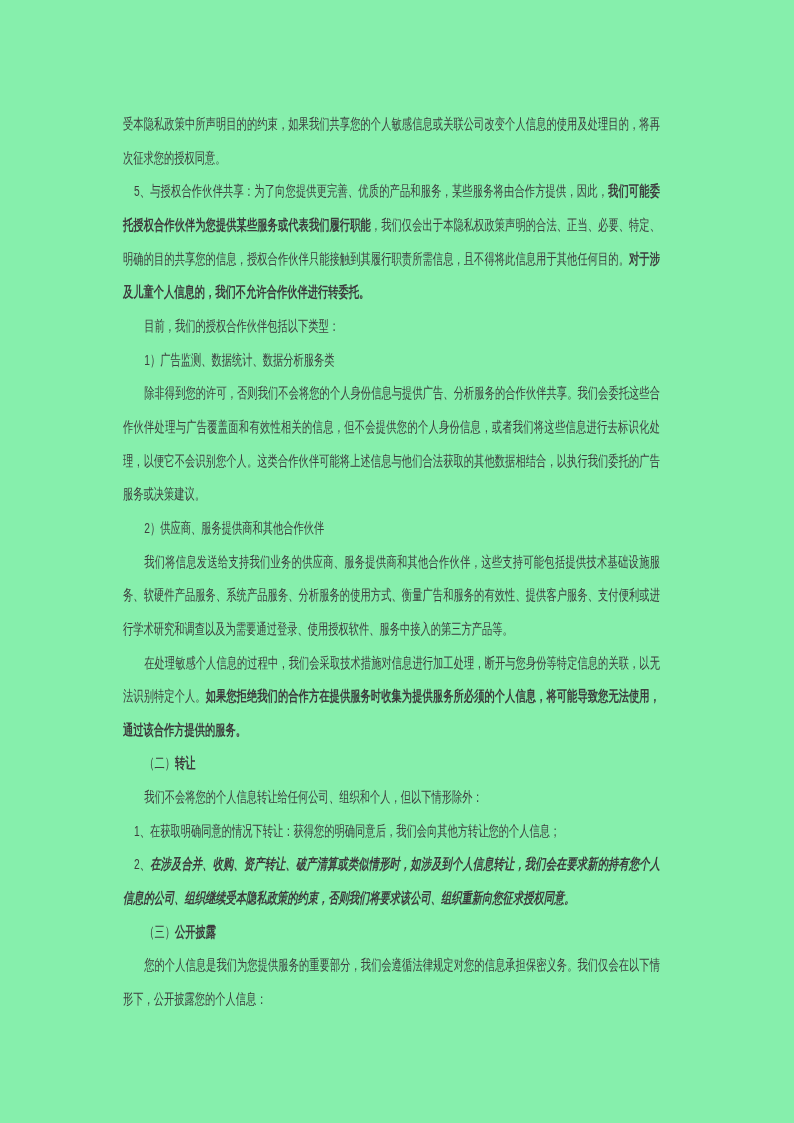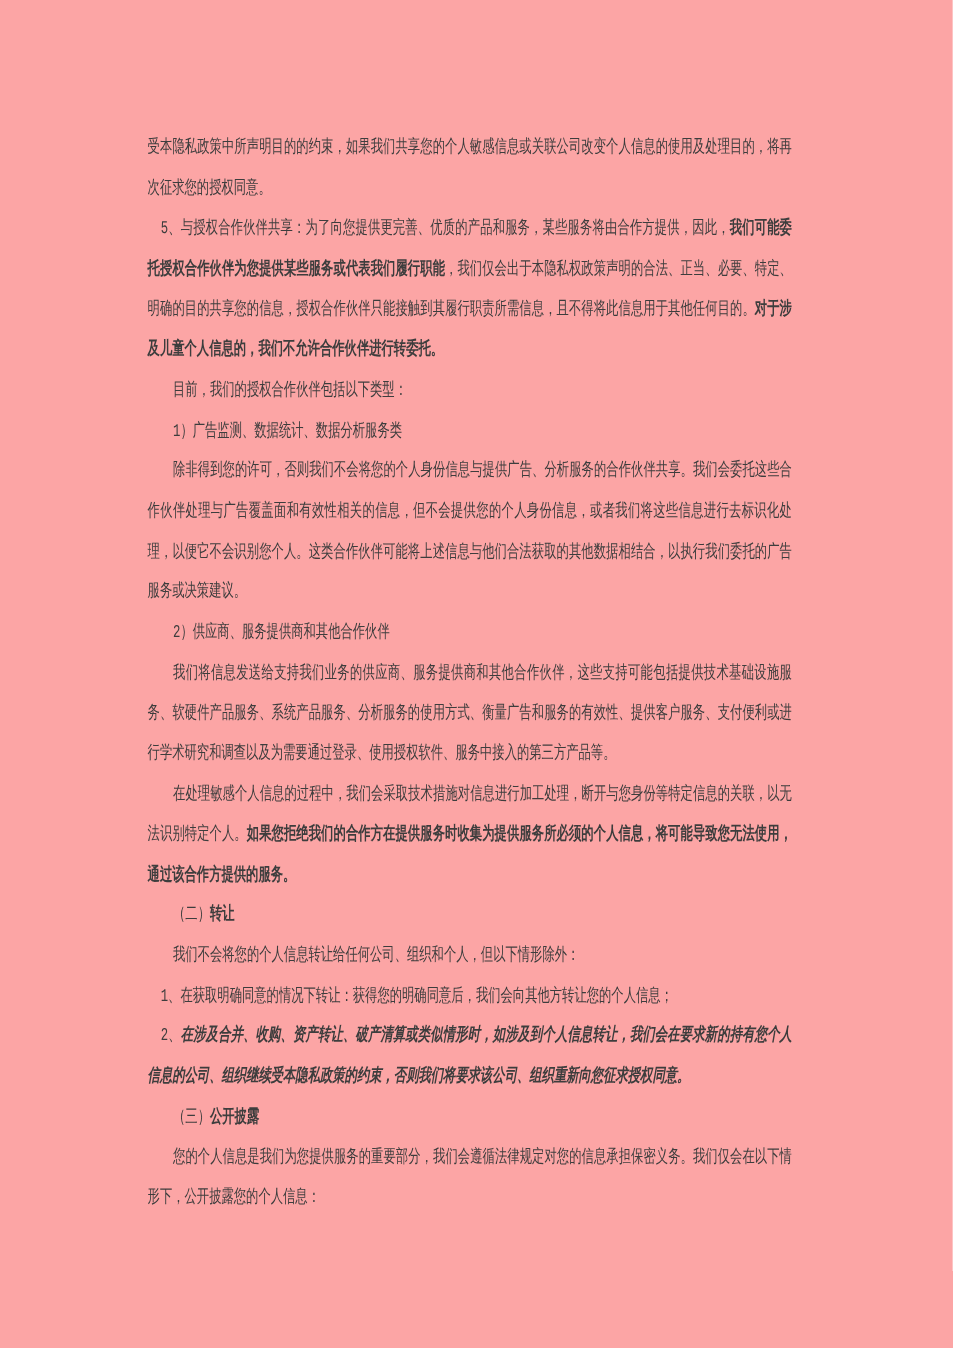--- a/index.html
+++ b/index.html
@@ -4,23 +4,23 @@
 <style>
   html, body {
     margin: 0;
     padding: 0;
     background: #ffffff;
   }
   .page {
     position: relative;
     width: 794px;
     height: 1123px;
-    background: #fca5a5;
+    background: #86efac;
     overflow: hidden;
-    font-family: Liberation Mono, monospace;
+    font-family: Liberation Sans, sans-serif;
   }
   .content {
     position: absolute;
     left: 123px;
     top: 107px;
     width: 537px;
   }
   
   .inner {
     width: 785px;

